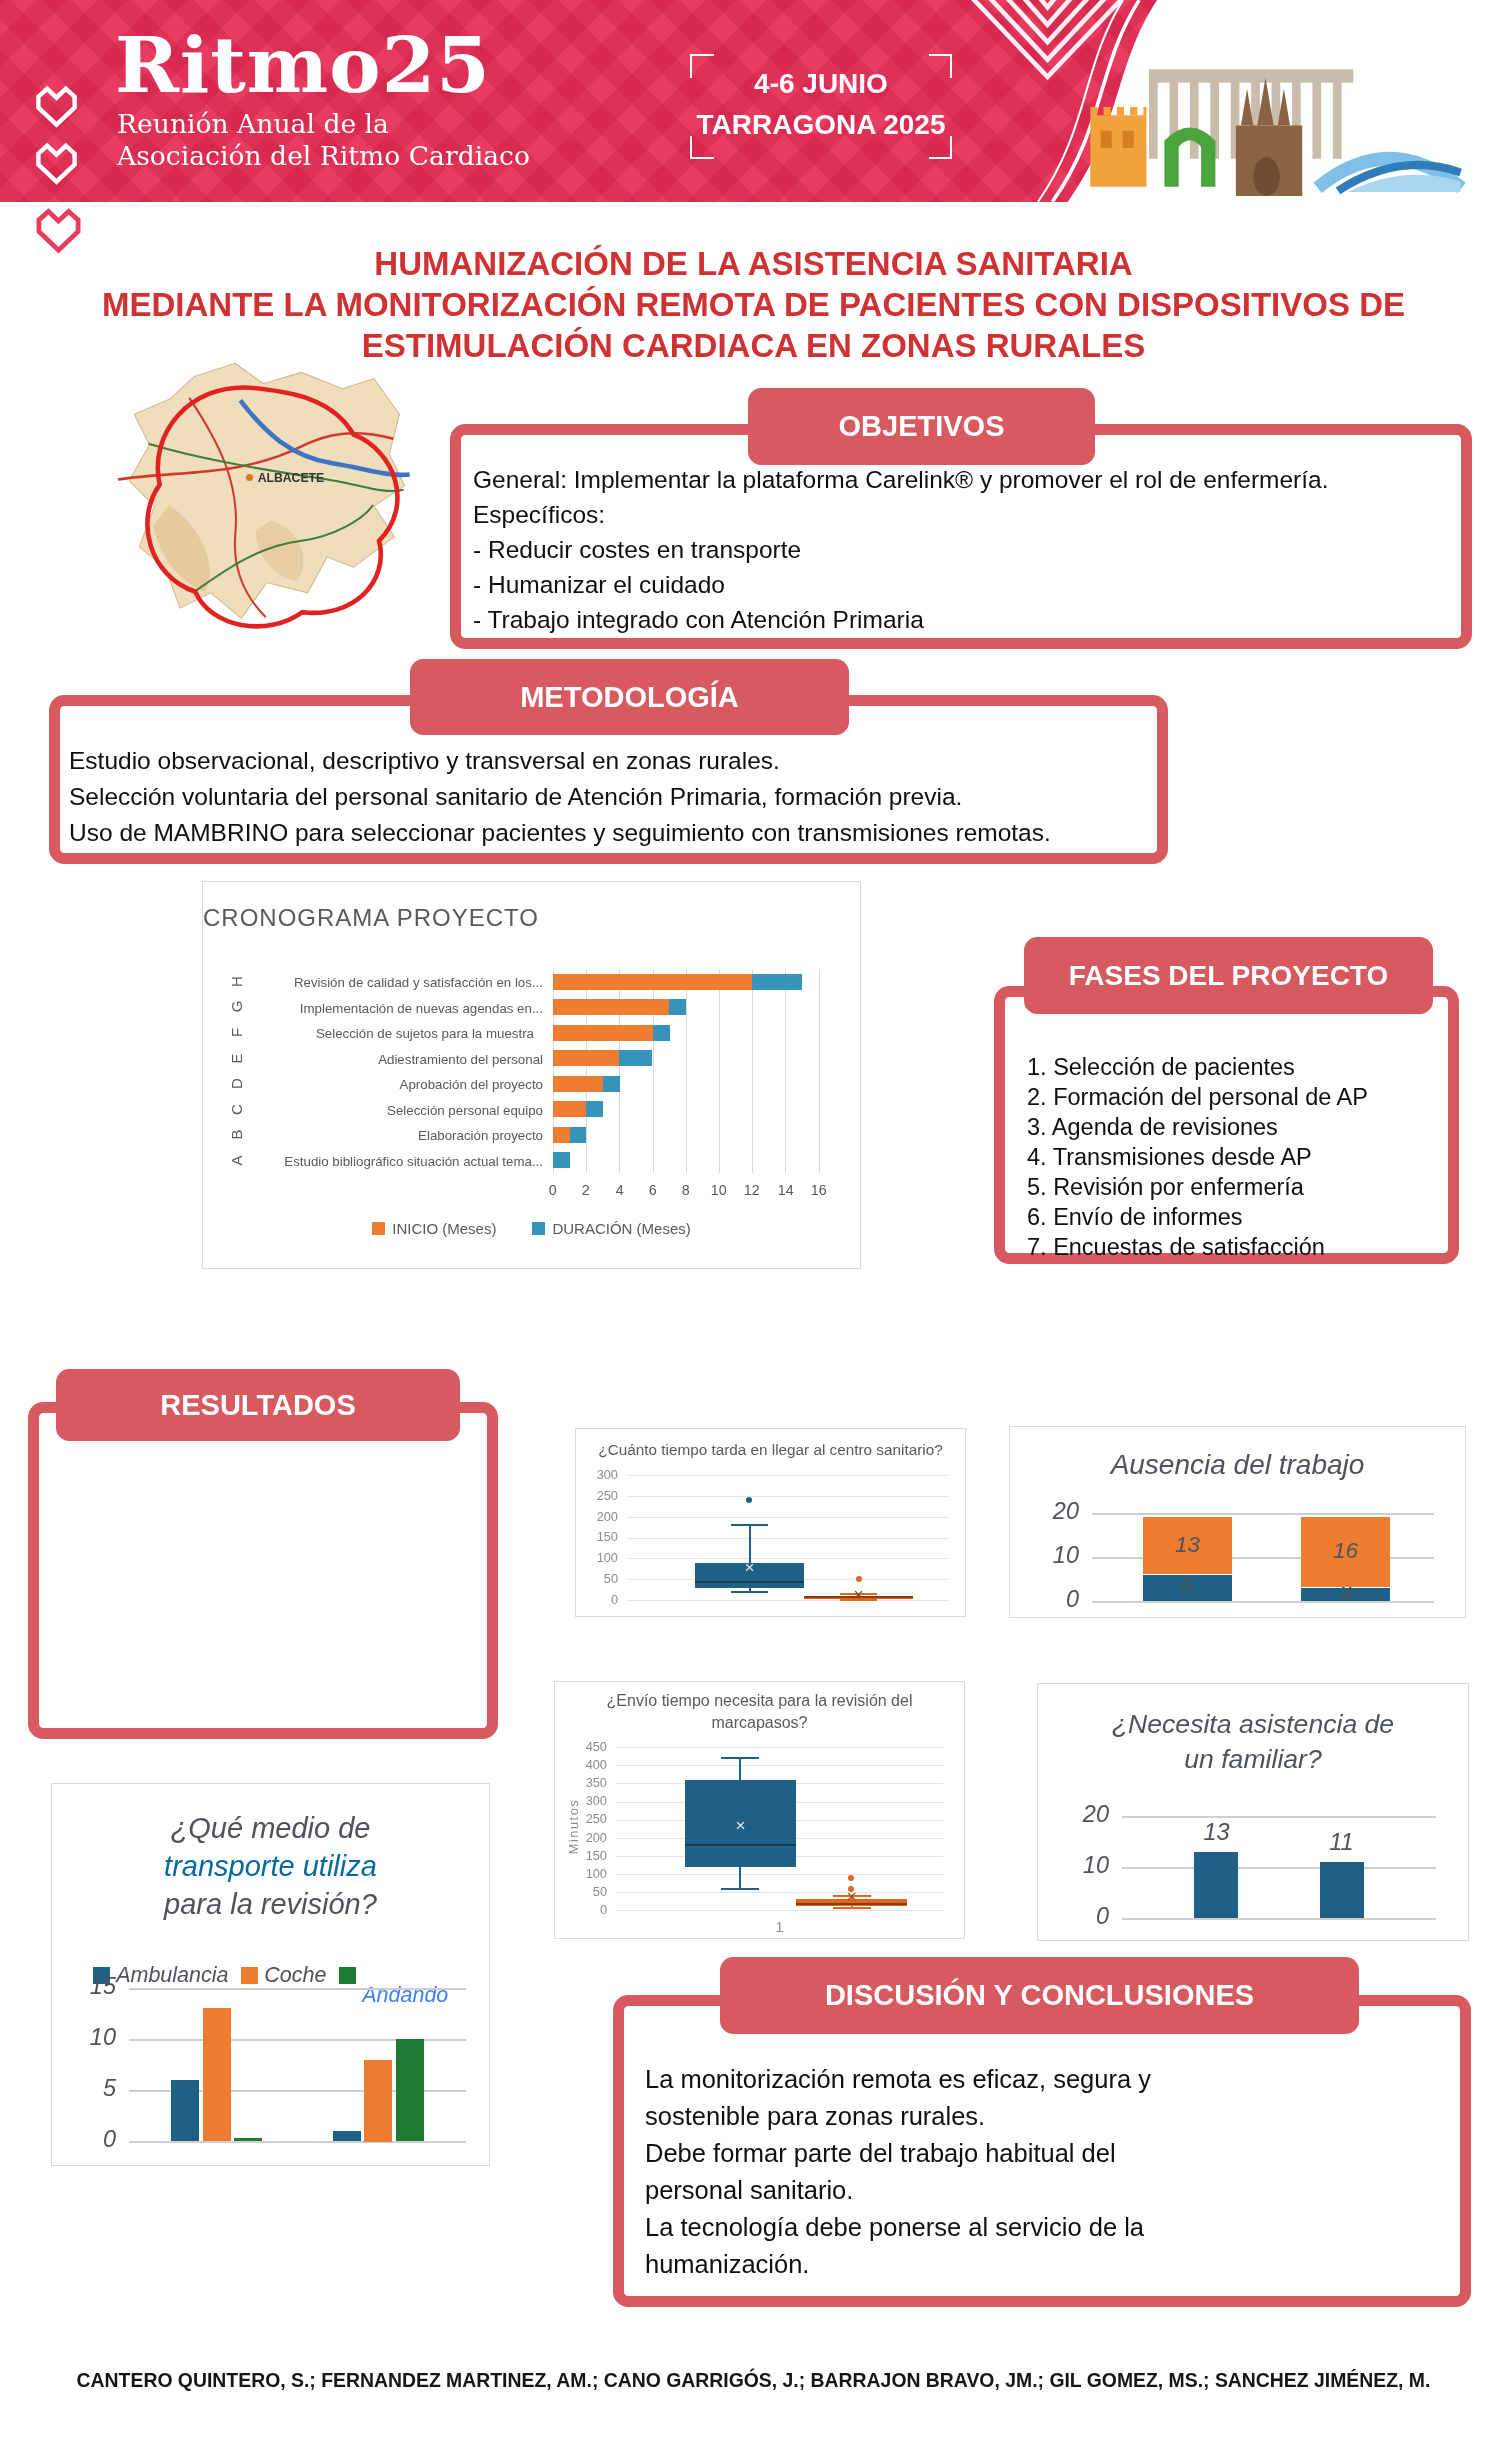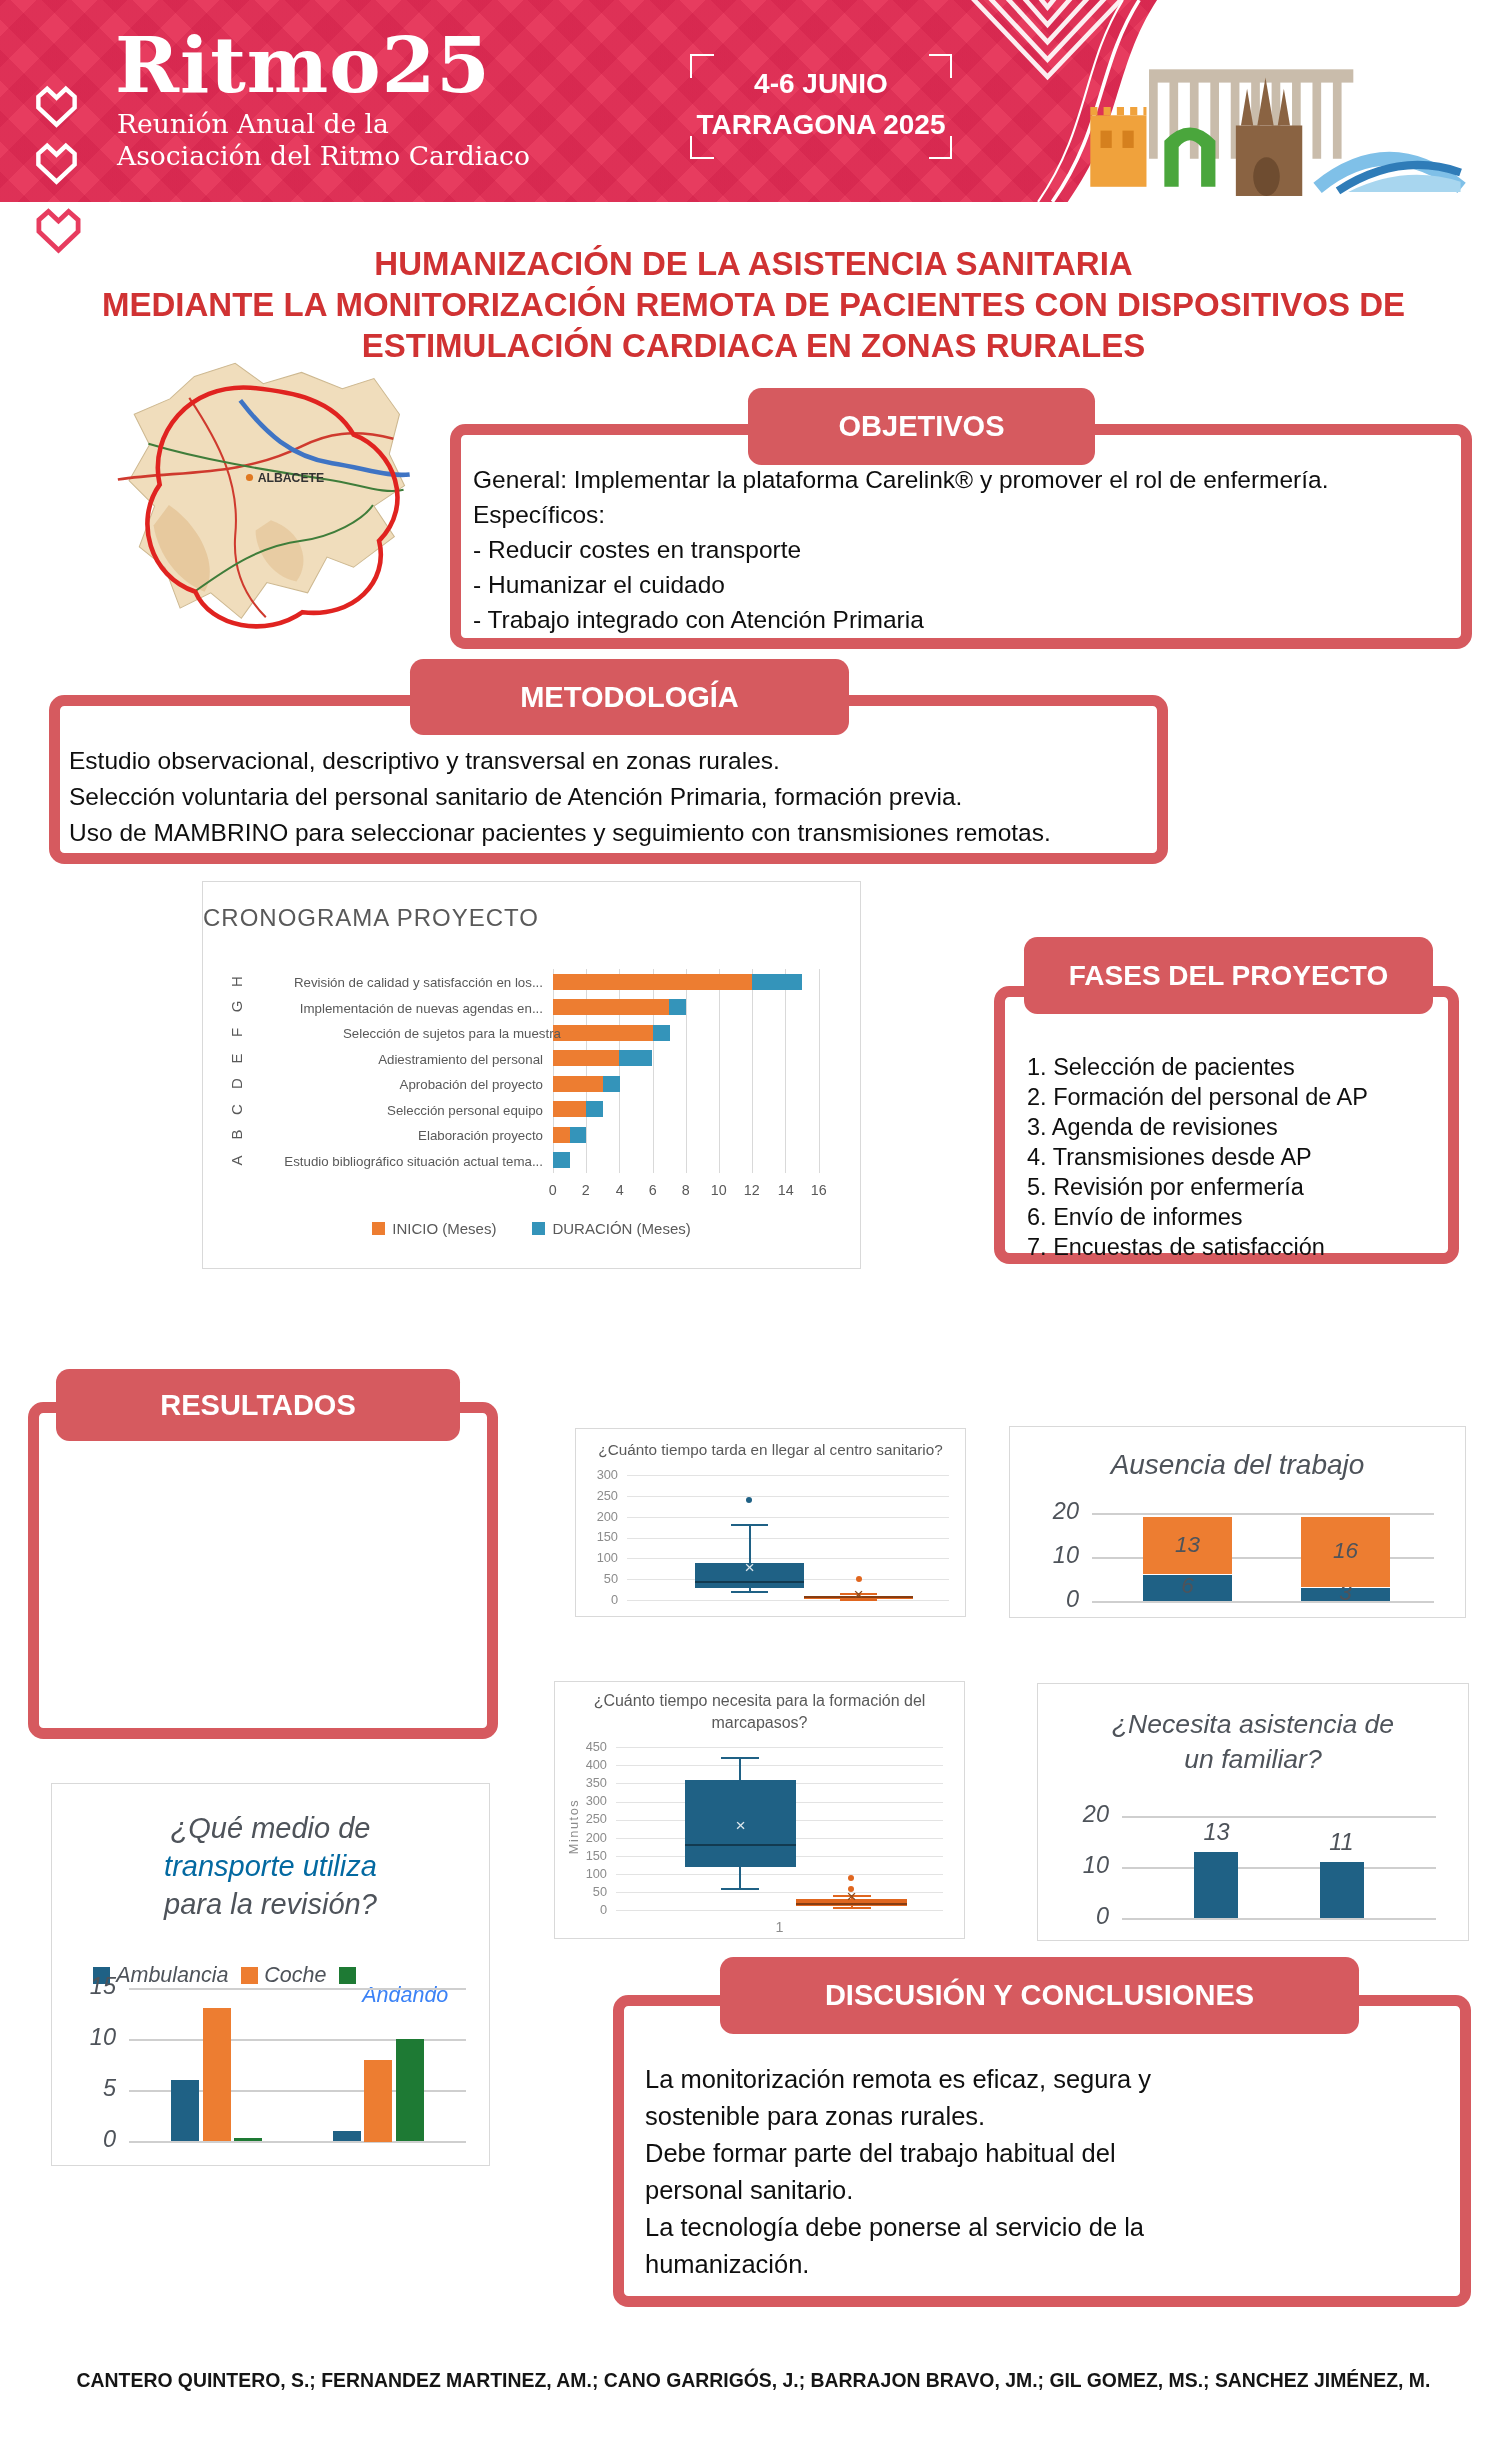--- a/index.html
+++ b/index.html
@@ -180,21 +180,21 @@
       <div style="position: absolute; left: 470px; top: 300px; width: 25.5px; text-align: center; font-size: 14.3px; color: rgb(89, 89, 89);">8</div>
       <div style="position: absolute; left: 503px; top: 300px; width: 25.5px; text-align: center; font-size: 14.3px; color: rgb(89, 89, 89);">10</div>
       <div style="position: absolute; left: 536px; top: 300px; width: 25.5px; text-align: center; font-size: 14.3px; color: rgb(89, 89, 89);">12</div>
       <div style="position: absolute; left: 570px; top: 300px; width: 25.5px; text-align: center; font-size: 14.3px; color: rgb(89, 89, 89);">14</div>
       <div style="position: absolute; left: 603px; top: 300px; width: 25.5px; text-align: center; font-size: 14.3px; color: rgb(89, 89, 89);">16</div>
       <div style="position: absolute; left: 24.5px; top: 91px; width: 17.4px; font-size: 15px; color: rgb(89, 89, 89); transform: rotate(-90deg); text-align: center;">H</div>
       <div style="position: absolute; left: 55px; top: 93px; width: 285px; text-align: right; font-size: 13.3px; color: rgb(89, 89, 89); white-space: nowrap;">Revisión de calidad y satisfacción en los...</div>
       <div style="position: absolute; left: 24.5px; top: 116px; width: 17.4px; font-size: 15px; color: rgb(89, 89, 89); transform: rotate(-90deg); text-align: center;">G</div>
       <div style="position: absolute; left: 55px; top: 119px; width: 285px; text-align: right; font-size: 13.3px; color: rgb(89, 89, 89); white-space: nowrap;">Implementación de nuevas agendas en...</div>
       <div style="position: absolute; left: 24.5px; top: 142px; width: 17.4px; font-size: 15px; color: rgb(89, 89, 89); transform: rotate(-90deg); text-align: center;">F</div>
-      <div style="position: absolute; left: 73px; top: 144px; width: 285px; text-align: right; font-size: 13.3px; color: rgb(89, 89, 89); white-space: nowrap;">Selección de sujetos para la muestra</div>
+      <div style="position: absolute; left: 46px; top: 144px; width: 285px; text-align: right; font-size: 13.3px; color: rgb(89, 89, 89); white-space: nowrap;">Selección de sujetos para la muestra</div>
       <div style="position: absolute; left: 24.5px; top: 168px; width: 17.4px; font-size: 15px; color: rgb(89, 89, 89); transform: rotate(-90deg); text-align: center;">E</div>
       <div style="position: absolute; left: 55px; top: 170px; width: 285px; text-align: right; font-size: 13.3px; color: rgb(89, 89, 89); white-space: nowrap;">Adiestramiento del personal</div>
       <div style="position: absolute; left: 24.5px; top: 193px; width: 17.4px; font-size: 15px; color: rgb(89, 89, 89); transform: rotate(-90deg); text-align: center;">D</div>
       <div style="position: absolute; left: 55px; top: 195px; width: 285px; text-align: right; font-size: 13.3px; color: rgb(89, 89, 89); white-space: nowrap;">Aprobación del proyecto</div>
       <div style="position: absolute; left: 24.5px; top: 219px; width: 17.4px; font-size: 15px; color: rgb(89, 89, 89); transform: rotate(-90deg); text-align: center;">C</div>
       <div style="position: absolute; left: 55px; top: 221px; width: 285px; text-align: right; font-size: 13.3px; color: rgb(89, 89, 89); white-space: nowrap;">Selección personal equipo</div>
       <div style="position: absolute; left: 24.5px; top: 244px; width: 17.4px; font-size: 15px; color: rgb(89, 89, 89); transform: rotate(-90deg); text-align: center;">B</div>
       <div style="position: absolute; left: 55px; top: 246px; width: 285px; text-align: right; font-size: 13.3px; color: rgb(89, 89, 89); white-space: nowrap;">Elaboración proyecto</div>
       <div style="position: absolute; left: 24.5px; top: 270px; width: 17.4px; font-size: 15px; color: rgb(89, 89, 89); transform: rotate(-90deg); text-align: center;">A</div>
       <div style="position: absolute; left: 55px; top: 272px; width: 285px; text-align: right; font-size: 13.3px; color: rgb(89, 89, 89); white-space: nowrap;">Estudio bibliográfico situación actual tema...</div>
@@ -271,21 +271,21 @@
         <div style="position: absolute; left: 51px; top: 60px; width: 89px; text-align: center; font-size: 22.5px; font-style: italic; color: rgb(78, 83, 90);">6</div>
         <div style="position: absolute; left: 51px; top: 4.4px; width: 89px; height: 57px; background: rgb(237, 125, 49);"></div>
         <div style="position: absolute; left: 51px; top: 18.6px; width: 89px; text-align: center; font-size: 22.5px; font-style: italic; color: rgb(78, 83, 90);">13</div>
         <div style="position: absolute; left: 209px; top: 75px; width: 89px; height: 13px; background: rgb(31, 97, 133);"></div>
         <div style="position: absolute; left: 209px; top: 67px; width: 89px; text-align: center; font-size: 22.5px; font-style: italic; color: rgb(78, 83, 90);">3</div>
         <div style="position: absolute; left: 209px; top: 4.4px; width: 89px; height: 70px; background: rgb(237, 125, 49);"></div>
         <div style="position: absolute; left: 209px; top: 25px; width: 89px; text-align: center; font-size: 22.5px; font-style: italic; color: rgb(78, 83, 90);">16</div>
       </div>
     </div>
   <div class="panel" style="left:554px;top:1681px;width:411px;height:258px;">
-      <div style="position: absolute; left: 0px; top: 10.2px; width: 100%; text-align: center; font-size: 16px; color: rgb(89, 89, 89);">¿Cuánto tiempo necesita para la formación del</div>
+      <div style="position: absolute; left: 0px; top: 10.2px; width: 100%; text-align: center; font-size: 16px; color: rgb(89, 89, 89);">¿Envío tiempo necesita para la revisión del</div>
       <div style="position: absolute; left: 0px; top: 32px; width: 100%; text-align: center; font-size: 16px; color: rgb(89, 89, 89);">marcapasos?</div>
       <div style="position: absolute; left: 61px; top: 65px; width: 327px; height: 163px;">
         <div style="position: absolute; left: 0px; top: 163px; width: 100%; height: 0.5px; background: rgb(227, 227, 227);"></div>
         <div style="position: absolute; left: -43px; top: 155px; width: 34px; text-align: right; font-size: 12.8px; color: rgb(140, 140, 140);">0</div>
         <div style="position: absolute; left: 0px; top: 145px; width: 100%; height: 0.5px; background: rgb(227, 227, 227);"></div>
         <div style="position: absolute; left: -43px; top: 137px; width: 34px; text-align: right; font-size: 12.8px; color: rgb(140, 140, 140);">50</div>
         <div style="position: absolute; left: 0px; top: 127px; width: 100%; height: 0.5px; background: rgb(227, 227, 227);"></div>
         <div style="position: absolute; left: -43px; top: 119px; width: 34px; text-align: right; font-size: 12.8px; color: rgb(140, 140, 140);">100</div>
         <div style="position: absolute; left: 0px; top: 109px; width: 100%; height: 0.5px; background: rgb(227, 227, 227);"></div>
         <div style="position: absolute; left: -43px; top: 101px; width: 34px; text-align: right; font-size: 12.8px; color: rgb(140, 140, 140);">150</div>

